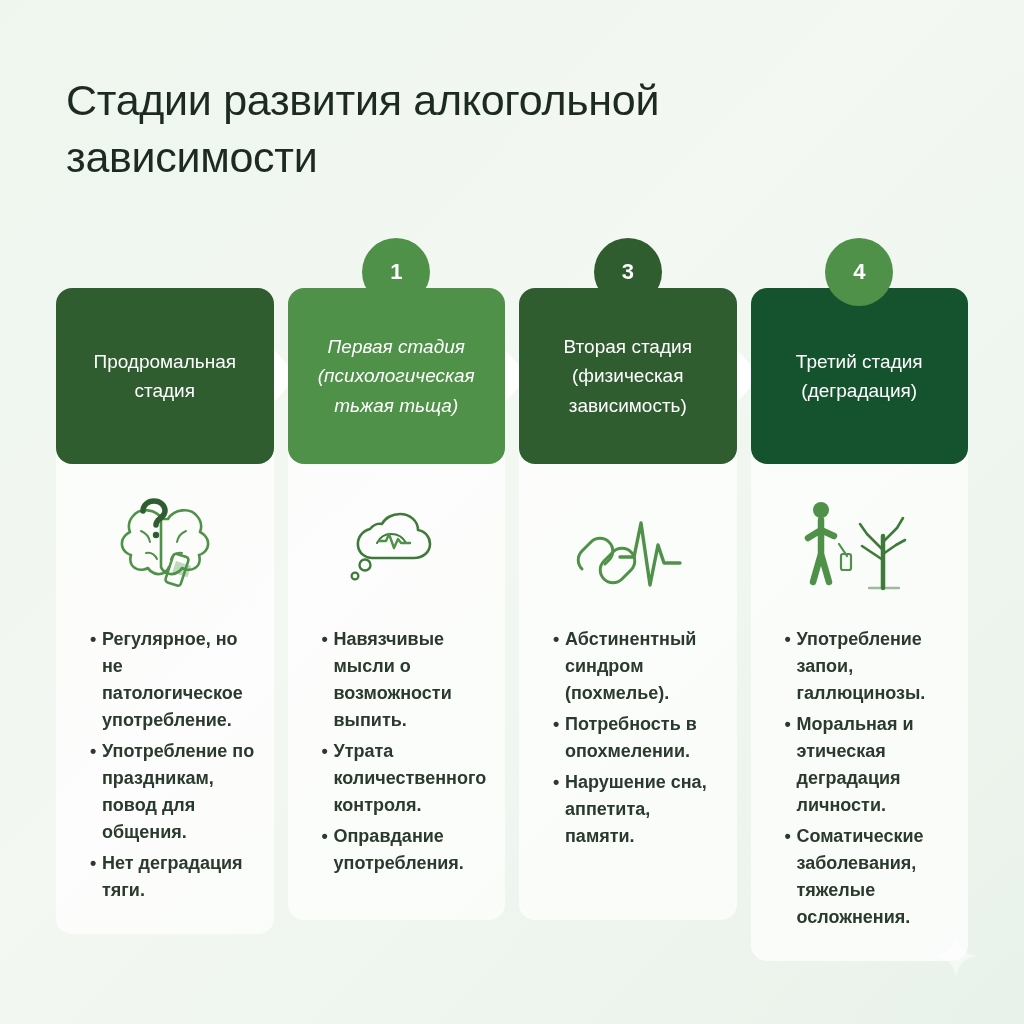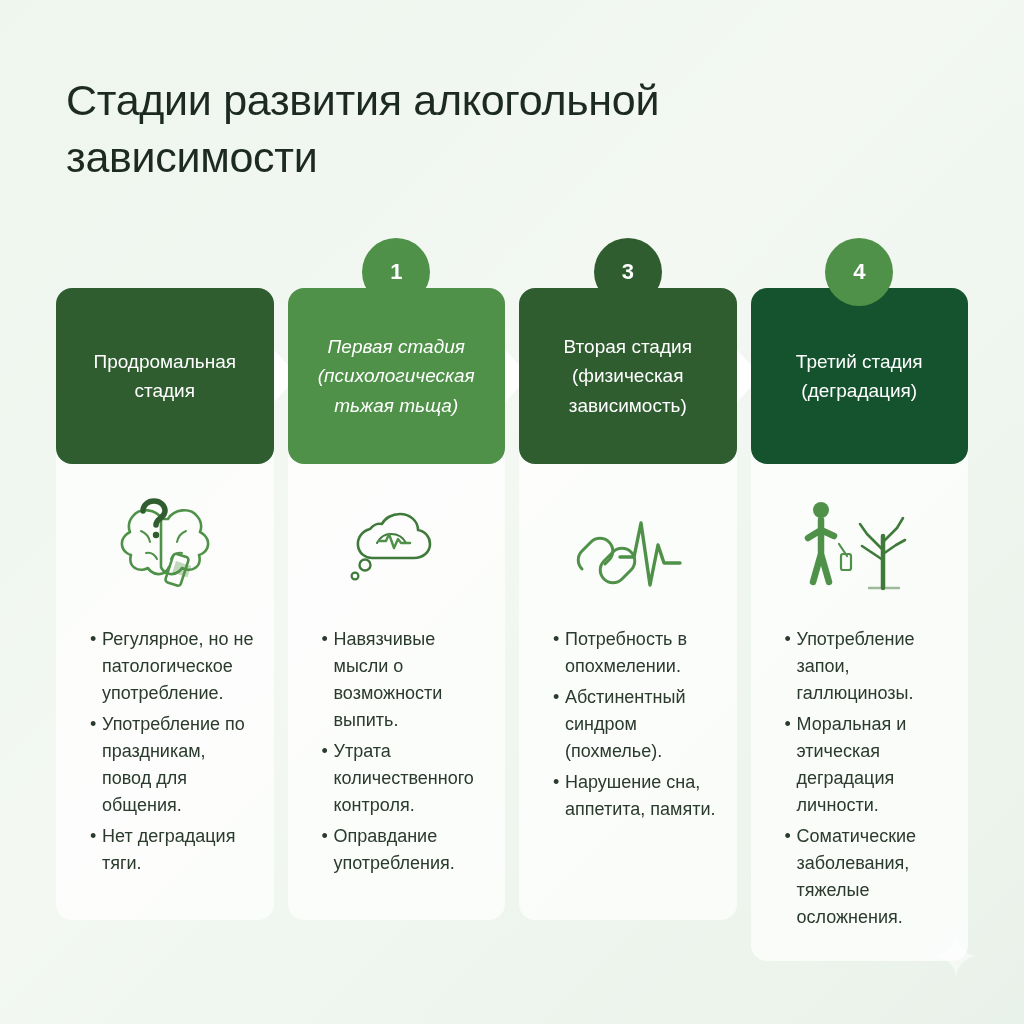--- a/index.html
+++ b/index.html
@@ -109,20 +109,21 @@
     display: flex;
     align-items: center;
     justify-content: center;
     margin-bottom: 14px;
   }
 
   ul.points {
     margin: 0;
     padding-left: 16px;
     list-style: none;
+    font-weight: bold;
   }
 
   ul.points li {
     position: relative;
     font-size: 18px;
     line-height: 1.5;
     color: #2a3a2d;
     margin-bottom: 4px;
     padding-left: 12px;
   }
@@ -211,22 +212,22 @@
       </div>
       <div class="body">
         <div class="icon-wrap">
           <svg width="128" height="106" viewBox="0 0 128 106" fill="none">
             <path d="M18 74c-5-5-5-13 0-18l9-9c5-5 13-5 18 0s5 13 0 18l-4 4" stroke="#4f9148" stroke-width="3" stroke-linecap="round"></path>
             <path d="M40 84c-5-5-5-13 0-18l9-9c5-5 13-5 18 0s5 13 0 18l-9 9c-5 5-13 5-18 0z" stroke="#4f9148" stroke-width="3" stroke-linecap="round"></path>
             <path d="M56 62h14l7-34 9 62 8-40 6 18h16" stroke="#4f9148" stroke-width="3.4" stroke-linecap="round" stroke-linejoin="round"></path>
           </svg>
         </div>
         <ul class="points">
+          <li>Абстинентный синдром (похмелье).</li>
           <li>Потребность в опохмелении.</li>
-          <li>Абстинентный синдром (похмелье).</li>
           <li>Нарушение сна, аппетита, памяти.</li>
         </ul>
       </div>
     </div>
 
     <div class="col">
       <div class="badge" style="background:#4f9148;">4</div>
       <div class="head" style="background:#14532d;">
         <span>Третий стадия (деградация)</span>
       </div>

